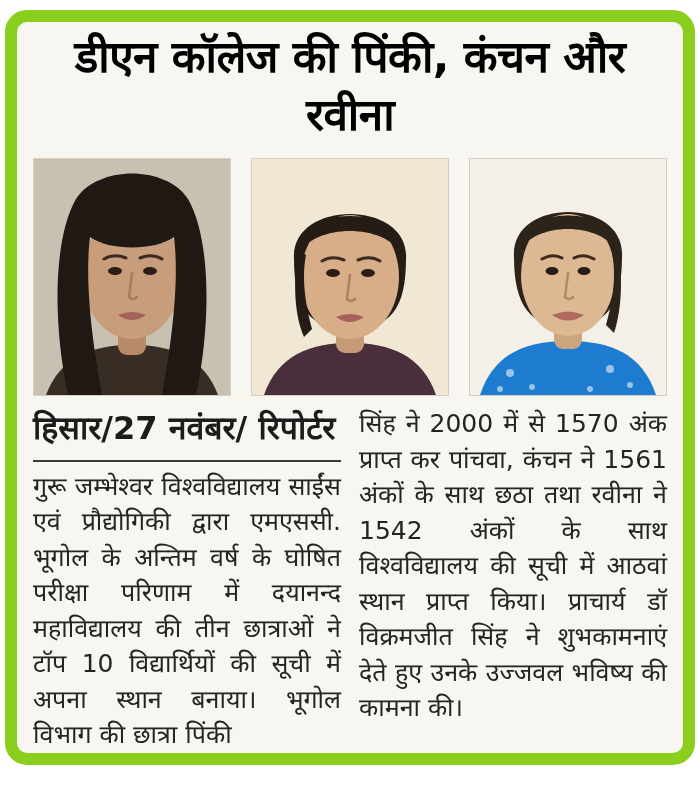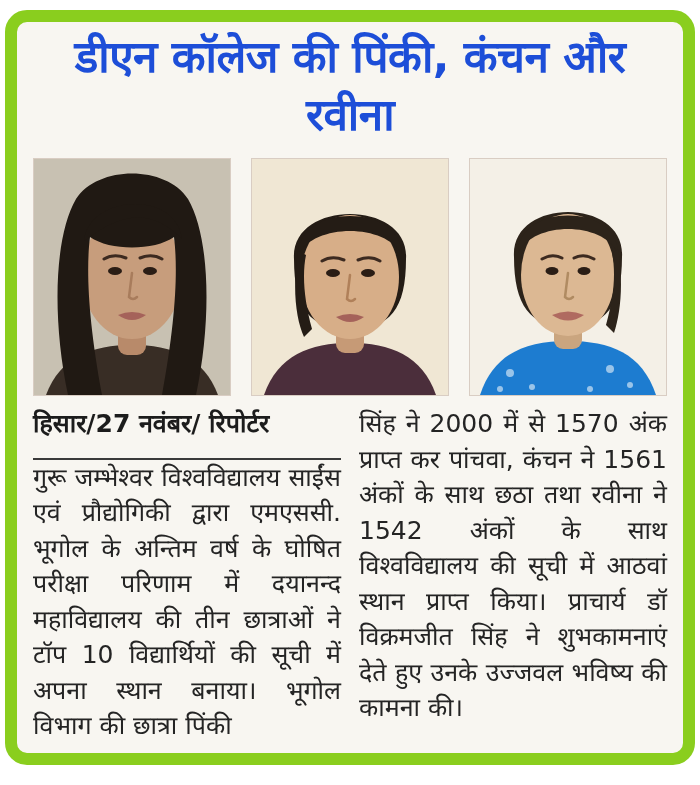--- a/index.html
+++ b/index.html
@@ -22,21 +22,21 @@
     border-radius: 22px;
     background: #f8f6f1;
     overflow: hidden;
   }
   .headline {
     margin: 6px 12px 0 12px;
     text-align: center;
     font-size: 44px;
     font-weight: 700;
     line-height: 1.32;
-    color: #1d4ed8;
+    color: #000000;
     letter-spacing: -0.5px;
   }
   .headline .hl-line { display: block; }
   .photo-row {
     display: flex;
     justify-content: space-between;
     margin: 14px 16px 0 16px;
   }
   .photo {
     width: 196px;
@@ -54,25 +54,26 @@
   }
   .col {
     flex: 1;
     min-width: 0;
     font-size: 25px;
     line-height: 1.42;
     color: #242424;
     text-align: justify;
   }
   .dateline {
-    font-size: 25px;
+    font-size: 32px;
     font-weight: 600;
     color: #1c1c1c;
     border-bottom: 2px solid #3a3a3a;
-    padding-bottom: 16px;
+    padding-bottom: 8px;
+    margin-bottom: 7px;
     white-space: nowrap;
   }
   .dateline .place { font-weight: 800; }
   .body-par { margin: 0; }
 </style>
 </head>
 <body>
 
 <div class="clipping">
 

